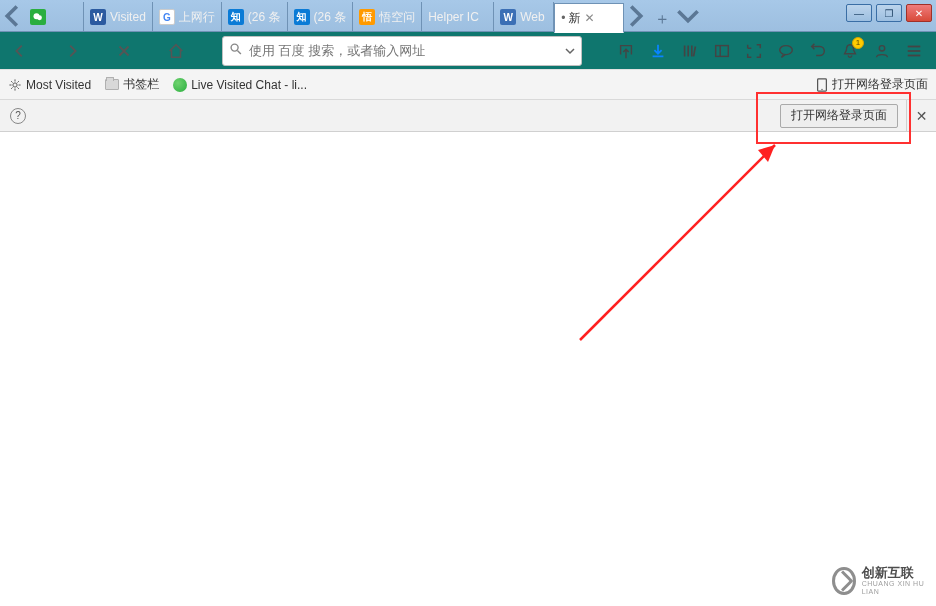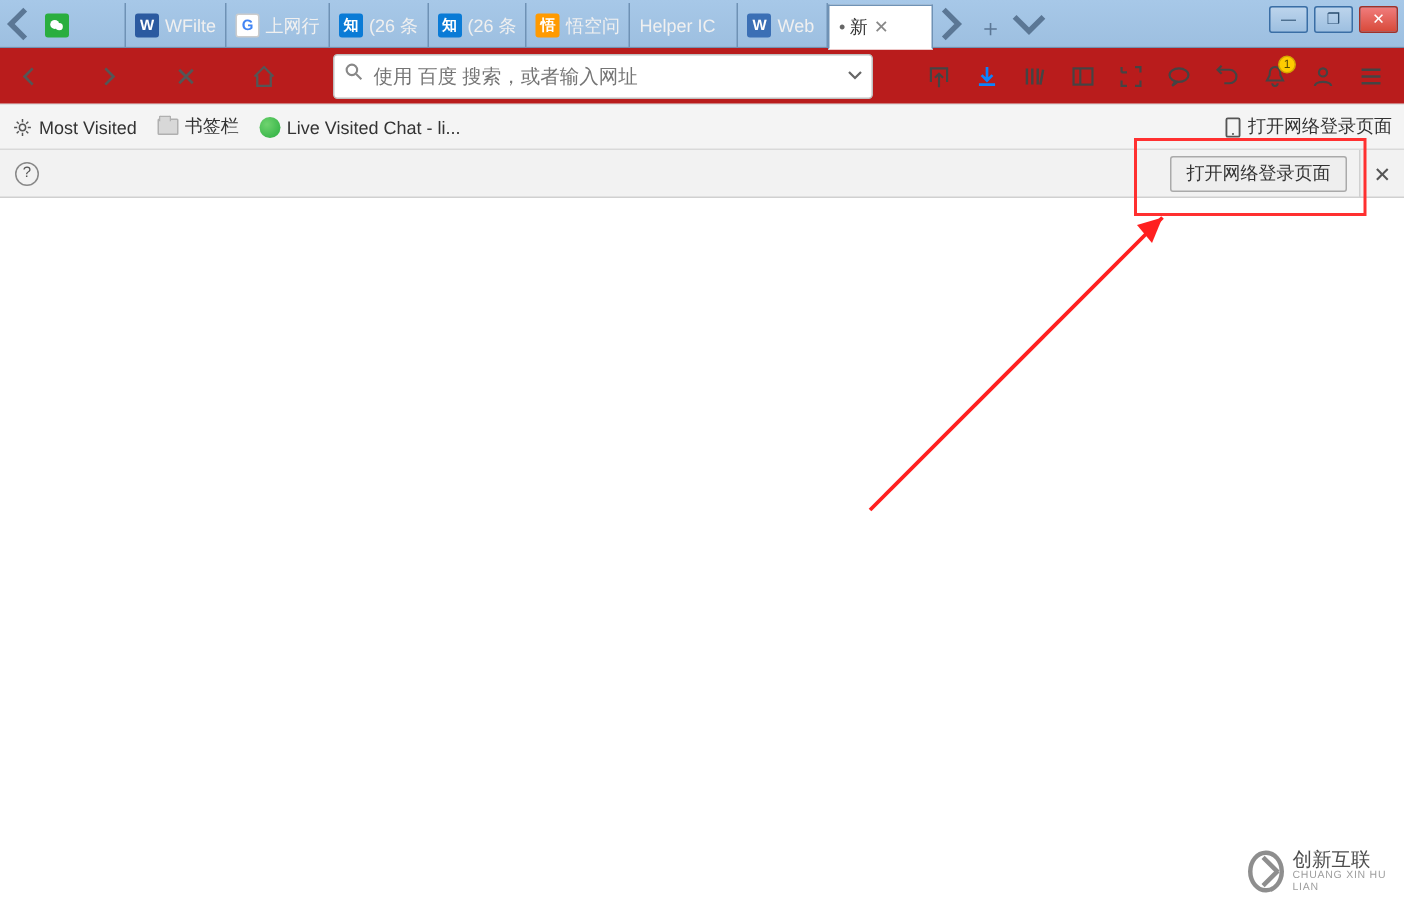--- a/index.html
+++ b/index.html
@@ -12,21 +12,21 @@
   .tab { height: 30px; display: flex; align-items: center; padding: 0 6px; font-size: 12px; color: #f0f0f0; border-right: 1px solid #6f92b5; max-width: 80px; min-width: 60px; white-space: nowrap; overflow: hidden; }
   .tab .favicon { width: 16px; height: 16px; margin-right: 4px; flex-shrink: 0; border-radius: 2px; display: flex; align-items: center; justify-content: center; font-size: 10px; font-weight: bold; color: #fff; }
   .tab.active { background: #fff; color: #333; border-top: 1px solid #6f92b5; border-left: 1px solid #6f92b5; border-right: 1px solid #6f92b5; border-bottom: 1px solid #fff; position: relative; top: 1px; }
   .tab .close { margin-left: 4px; font-size: 12px; color: #888; }
   .tab-add { width: 28px; height: 26px; display: flex; align-items: center; justify-content: center; color: #5b7795; font-size: 16px; }
   .win-controls { position: absolute; right: 4px; top: 4px; display: flex; gap: 4px; }
   .win-btn { width: 26px; height: 18px; border: 1px solid #3a6ea5; border-radius: 2px; display: flex; align-items: center; justify-content: center; font-size: 10px; background: linear-gradient(#bcd4ec, #9dbfe0); color: #2a4d6f; }
   .win-btn.close-win { background: linear-gradient(#f07c7c, #d84a3a); border-color: #a03028; color: #fff; }
 
   
-  .navbar { height: 38px; background: #b91c1c; border-bottom: 1px solid #e1e1e1; display: flex; align-items: center; padding: 0 6px; gap: 24px; }
+  .navbar { height: 38px; background: #0f766e; border-bottom: 1px solid #e1e1e1; display: flex; align-items: center; padding: 0 6px; gap: 24px; }
   .nav-icon { width: 28px; height: 28px; display: flex; align-items: center; justify-content: center; color: #555; border-radius: 3px; }
   .nav-icon svg { width: 18px; height: 18px; }
   .address-box { flex: 0 0 360px; height: 30px; border: 1px solid #c0c0c0; border-radius: 3px; display: flex; align-items: center; padding: 0 6px; background: #fff; margin-left: 8px; }
   .address-box input { border: none; outline: none; flex: 1; font-size: 13px; color: #666; }
   .address-box .search-ico { color: #888; margin-right: 6px; }
   .address-box .dd { color: #888; margin-left: 4px; }
   .toolbar-right { margin-left: auto; display: flex; align-items: center; gap: 8px; padding-right: 4px; }
   .tb-icon { width: 24px; height: 24px; display: flex; align-items: center; justify-content: center; color: #444; position: relative; }
   .tb-icon svg { width: 18px; height: 18px; }
   .badge-dot { position: absolute; top: -2px; right: -2px; width: 12px; height: 12px; border-radius: 50%; background: #ffcc00; border: 1px solid #d4a500; font-size: 8px; display: flex; align-items: center; justify-content: center; color: #5a4a00; }
@@ -46,21 +46,21 @@
   .notify-highlight { position: absolute; border: 2px solid #ff3030; pointer-events: none; }
   .arrow-svg { position: absolute; pointer-events: none; }
 
   
   .watermark { position: absolute; right: 8px; bottom: 8px; width: 96px; height: 34px; display: flex; align-items: center; gap: 6px; opacity: 0.95; }
   .watermark .logo-circle { width: 28px; height: 28px; border: 3px solid #888; border-radius: 50%; position: relative; }
   .watermark .logo-circle::before, .watermark .logo-circle::after { content: ""; position: absolute; background: #888; }
   .watermark .logo-circle::before { width: 14px; height: 3px; top: 5px; left: 5px; transform: rotate(45deg); }
   .watermark .logo-circle::after { width: 14px; height: 3px; bottom: 5px; left: 5px; transform: rotate(-45deg); }
   .watermark .txt { font-size: 12px; color: #555; line-height: 1.1; }
-  .watermark .txt .big { font-size: 13px; font-weight: normal; color: #444; }
+  .watermark .txt .big { font-size: 13px; font-weight: bold; color: #444; }
   .watermark .txt .small { font-size: 7px; letter-spacing: 0.5px; color: #999; }
 
   .folder-ico { width: 14px; height: 11px; background: #d8d8d8; border: 1px solid #b0b0b0; border-radius: 1px; position: relative; }
   .folder-ico::before { content: ""; position: absolute; top: -3px; left: 0; width: 6px; height: 3px; background: #d8d8d8; border: 1px solid #b0b0b0; border-bottom: none; border-radius: 1px 1px 0 0; }
   .gear-ico { width: 14px; height: 14px; }
 </style>
 </head>
 <body>
 
 <div class="titlebar">
@@ -75,21 +75,21 @@
       <span class="favicon" style="background:#2aae3f">
         <svg viewBox="0 0 16 16" width="12" height="12">
             <circle cx="6" cy="7" r="4" fill="#fff"></circle>
             <circle cx="10" cy="9" r="3.2" fill="#fff"></circle>
           </svg>
       </span>
       <span></span>
     </div>
     <div class="tab">
       <span class="favicon" style="background:#2b5aa0">W</span>
-      <span>WFilte</span>
+      <span>Visited</span>
     </div>
     <div class="tab">
       <span class="favicon" style="background:#fff;border:1px solid #ccc;color:#4285f4">G</span>
       <span>上网行</span>
     </div>
     <div class="tab">
       <span class="favicon" style="background:#0a7bd6">知</span>
       <span>(26 条</span>
     </div>
     <div class="tab">

